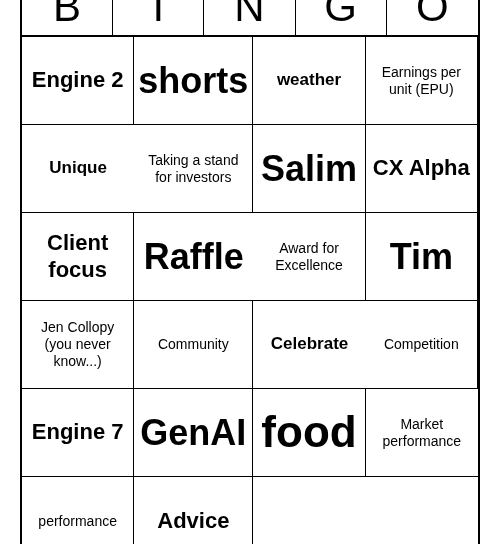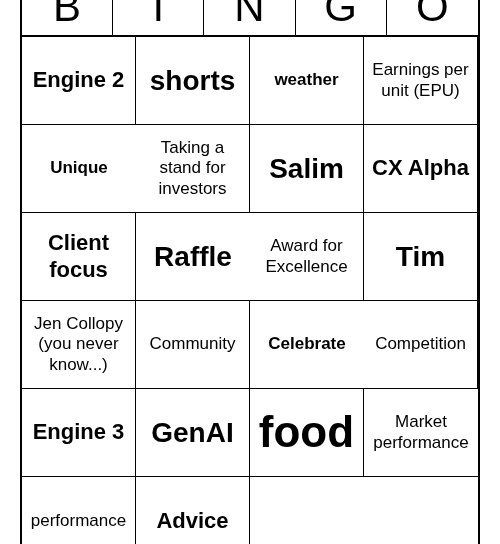--- a/index.html
+++ b/index.html
@@ -61,31 +61,31 @@
 
     .bingo-cell:nth-child(5n) {
       border-right: none;
     }
 
     .bingo-cell:nth-child(n+21) {
       border-bottom: none;
     }
 
     .bingo-cell .cell-text {
-      font-size: 17px;
+      font-size: 14px;
       line-height: 1.2;
     }
 
     .bingo-cell .cell-text.large {
       font-size: 22px;
       font-weight: bold;
     }
 
     .bingo-cell .cell-text.xlarge {
-      font-size: 28px;
+      font-size: 36px;
       font-weight: bold;
     }
 
     .bingo-cell .cell-text.huge {
       font-size: 44px;
       font-weight: bold;
     }
 
     .bingo-cell .cell-text.medium {
       font-size: 17px;
@@ -146,21 +146,21 @@
       <div class="bingo-cell">
         <span class="cell-text">Community</span>
       </div>
       <div class="bingo-cell">
         <span class="cell-text medium">Celebrate</span>
       </div>
       <div class="bingo-cell">
         <span class="cell-text">Competition</span>
       </div>
       <div class="bingo-cell">
-        <span class="cell-text large">Engine 3</span>
+        <span class="cell-text large">Engine 7</span>
       </div>
       <div class="bingo-cell">
         <span class="cell-text xlarge">GenAI</span>
       </div>
       <div class="bingo-cell">
         <span class="cell-text huge">food</span>
       </div>
       <div class="bingo-cell">
         <span class="cell-text">Market performance</span>
       </div>

